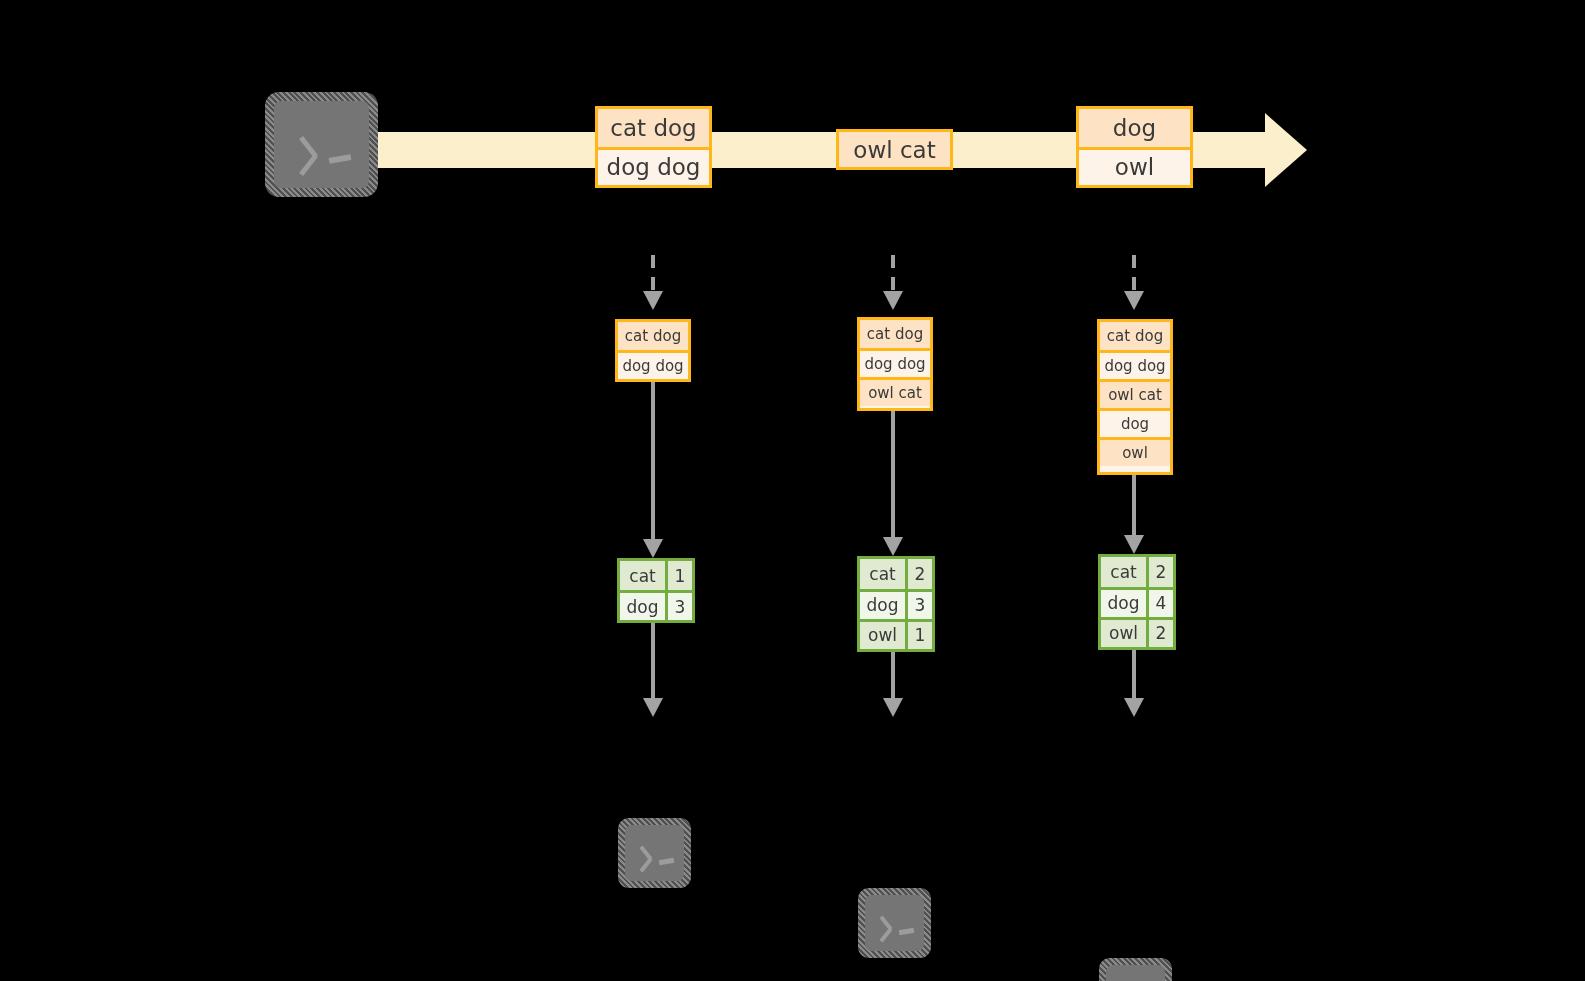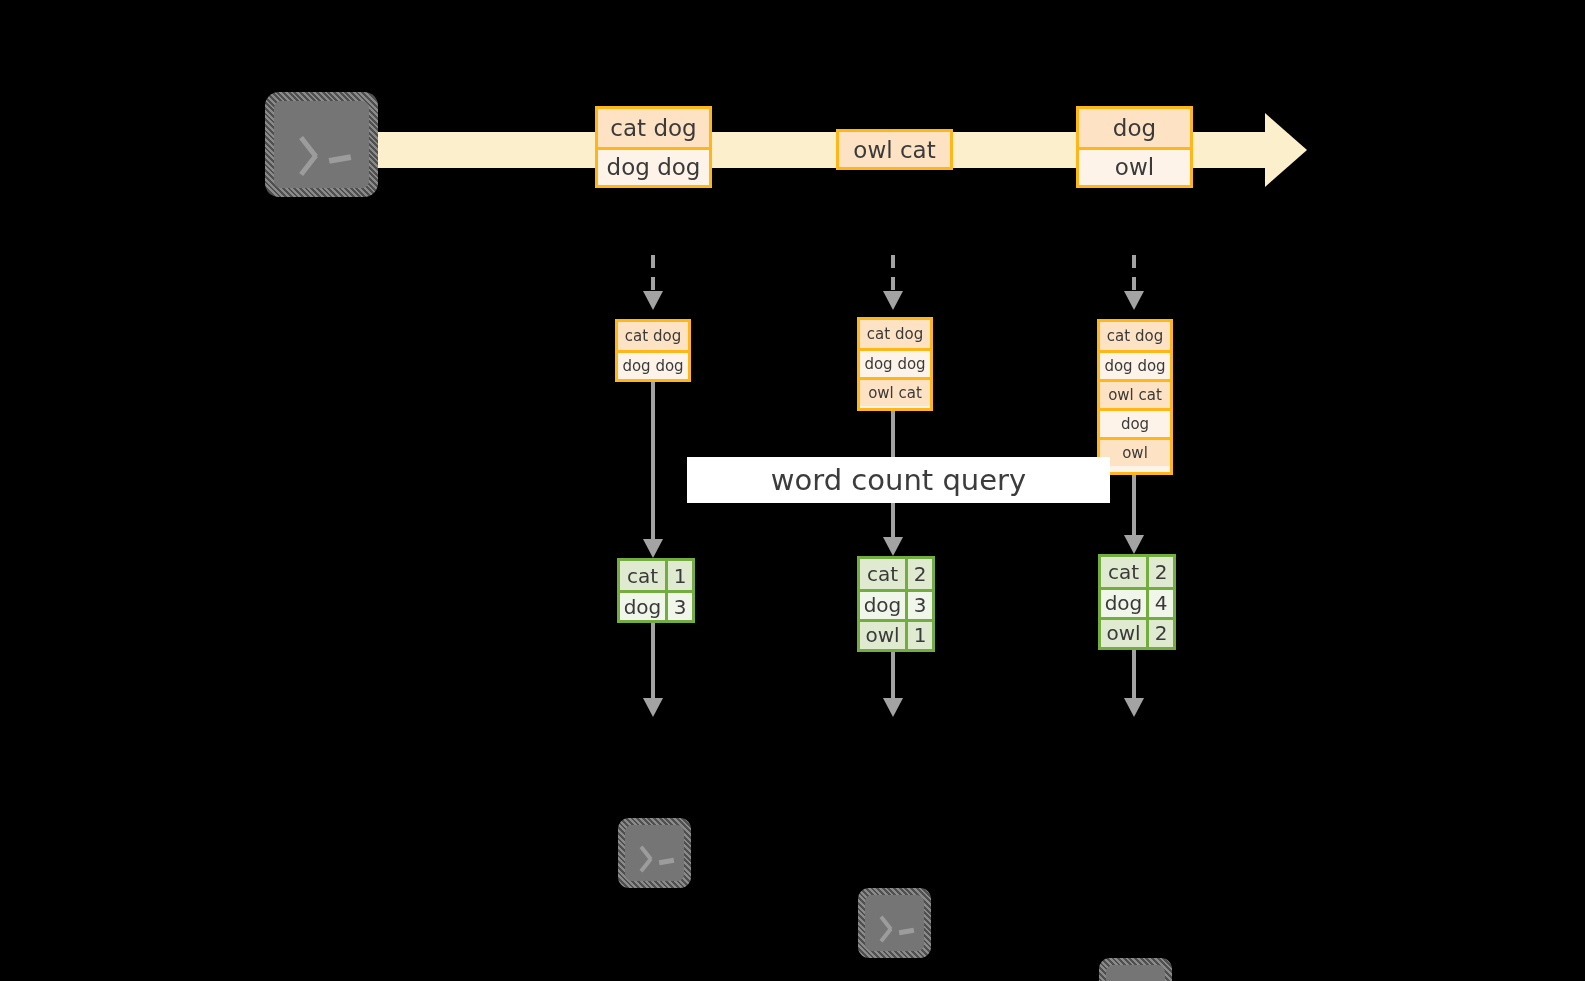--- a/index.html
+++ b/index.html
@@ -103,21 +103,21 @@
     border-top: 3px solid #74ad3f;
     height: 31px;
   }
   .cnt .crow:first-child { border-top: none; }
   .cnt .cw, .cnt .cc {
     box-sizing: border-box;
     display: flex;
     align-items: center;
     justify-content: center;
     background: #f1f6ea;
-    font-size: 20px;
+    font-size: 17px;
   }
   .cnt .cw { width: 45px; }
   .cnt .cc { width: 27px; border-left: 3px solid #74ad3f; }
   .cnt .crow.tint .cw, .cnt .crow.tint .cc { background: #dfead0; }
 
   
   .conn { position: absolute; }
   .conn .shaft {
     position: absolute;
     left: 0; top: 0;
@@ -312,17 +312,14 @@
   </div>
 
   <div class="abs terminal" style="left:1099px; top:713px; width:73px; height:70px; border-width:7px; border-radius:11px;">
     <div class="glyphs">
       
       
       
     </div>
   </div>
 
-  <div class="abs query-band" style="left:687px; top:457px; width:423px; height:46px;">
-    <span style="font-size:29px;">word count query</span>
-  </div>
 
 </div>
 
 </body></html>

